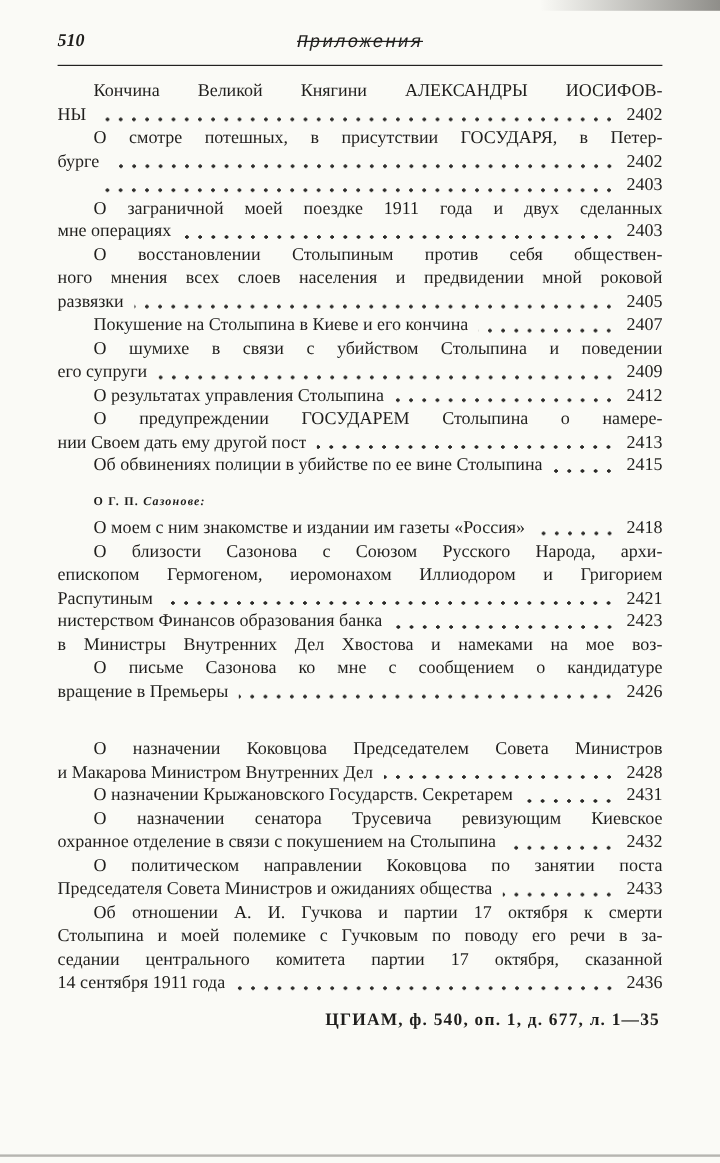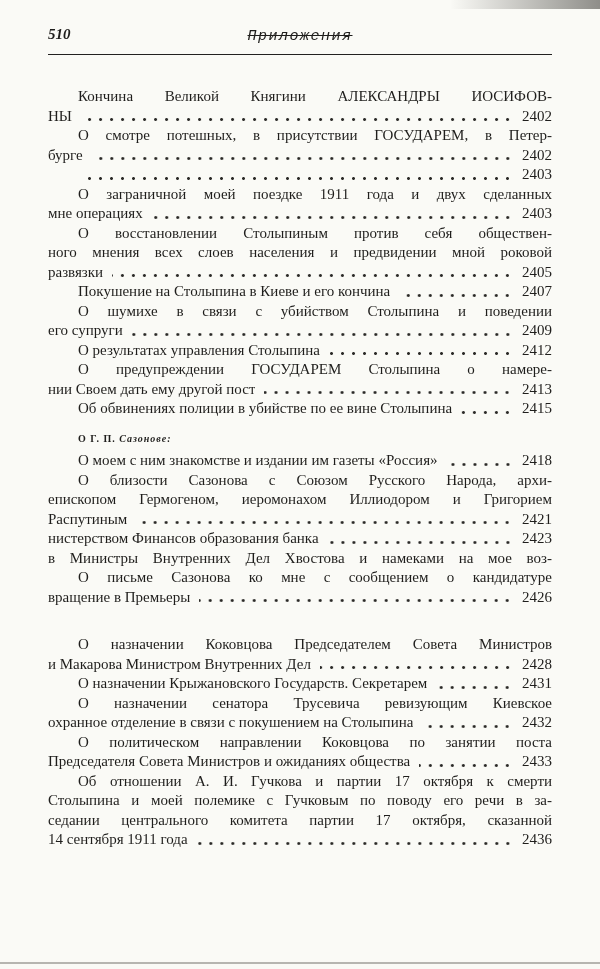--- a/index.html
+++ b/index.html
@@ -25,21 +25,21 @@
     position: absolute; left: 0; top: 0;
     font-weight: bold; font-style: italic; font-size: 15px; text-align: right;
   }
   .running-title {
     font-style: italic; font-size: 15px; letter-spacing: 1.5px;
     text-decoration: line-through;
     font-family: Liberation Mono, monospace;
   }
 
   
-  .toc { margin-top: 32px; }
+  .toc { margin-top: 12px; }
   .ln {
     font-size: 15px;
     line-height: 19.5px;
     min-height: 19.5px;
   }
   .j { text-align: justify; text-align-last: justify; }
   .indent { padding-left: 30px; }
   .last { display: flex; align-items: baseline; }
   .last .txt { white-space: nowrap; flex: 0 1 auto; overflow: hidden; }
   .last .dots {
@@ -106,21 +106,21 @@
     <div class="entry">
       <div class="ln j indent">Кончина Великой Княгини АЛЕКСАНДРЫ ИОСИФОВ-</div>
       <div class="ln last">
         <span class="txt">НЫ</span>
         <span class="dots"></span>
         <span class="num">2402</span>
       </div>
     </div>
 
     <div class="entry">
-      <div class="ln j indent">О смотре потешных, в присутствии ГОСУДАРЕМ, в Петер-</div>
+      <div class="ln j indent">О смотре потешных, в присутствии ГОСУДАРЯ, в Петер-</div>
       <div class="ln last">
         <span class="txt">бурге</span>
         <span class="dots"></span>
         <span class="num">2402</span>
       </div>
     </div>
 
     <div class="entry">
       <div class="ln last indent">
         <span class="dots"></span>
@@ -273,14 +273,15 @@
       <div class="ln j">седании центрального комитета партии 17 октября, сказанной</div>
       <div class="ln last">
         <span class="txt">14 сентября 1911 года</span>
         <span class="dots"></span>
         <span class="num">2436</span>
       </div>
     </div>
 
   </div>
 
+  <div class="archive-ref">ЦГИАМ, ф. 540, оп. 1, д. 677, л. 1—35</div>
 
 </div>
 
 </body></html>

